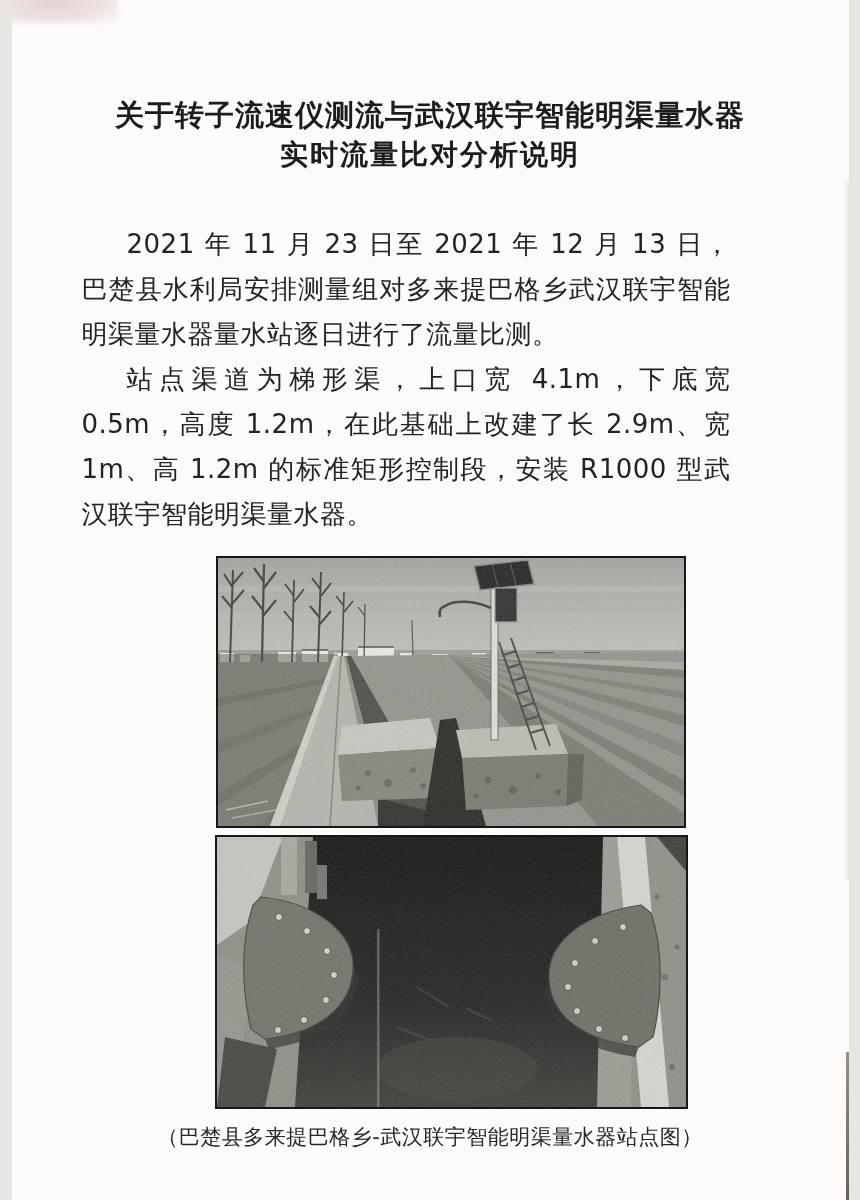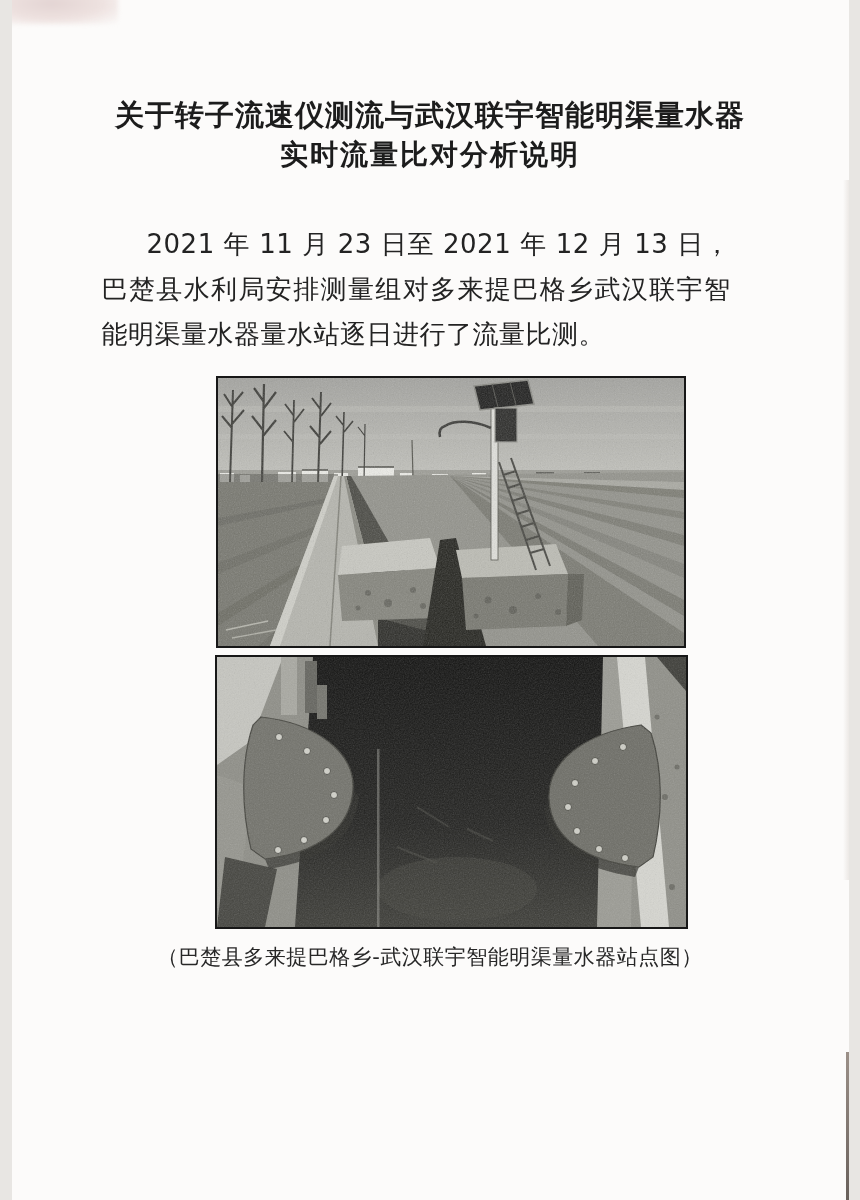--- a/index.html
+++ b/index.html
@@ -36,21 +36,21 @@
   .rm5{left:849px;top:420px;width:4px;height:5px;border-radius:50%;opacity:.55;background:#a53350;}
   .rm6{left:847px;top:429px;width:3px;height:4px;border-radius:50%;opacity:.45;background:#c05570;}
   .rm7{left:843px;top:455px;width:3px;height:3px;border-radius:50%;opacity:.35;background:#8d8d8d;}
 
   
   .title{margin:95px 60px 0 60px;text-align:center;font-weight:bold;color:#1c1c1c;}
   .title .t1{display:block;font-size:29px;letter-spacing:1px;line-height:40px;}
   .title .t2{display:block;font-size:28px;letter-spacing:2px;line-height:40px;}
 
   
-  .body-text{margin:47px 118px 0 90px;font-size:26px;line-height:45px;text-align:justify;letter-spacing:.5px;}
+  .body-text{margin:47px 118px 0 70px;font-size:26px;line-height:45px;text-align:justify;letter-spacing:.5px;}
   .body-text p{margin:0;text-indent:45px;}
 
   
   figure{margin:7px 0 0 0;padding:12px;}
   .photo{border:2px solid #171717;background:#7d7d77;line-height:0;}
   .photo1{margin-left:192px;width:466px;height:268px;}
   .photo2{margin-left:191px;margin-top:7px;width:469px;height:270px;}
   figcaption{
     margin-top:14px;text-align:center;font-size:21px;letter-spacing:.5px;color:#272727;
   }
@@ -73,20 +73,21 @@
     <span class="rm7"></span>
   </div>
 
   <h1 class="title">
     <span class="t1">关于转子流速仪测流与武汉联宇智能明渠量水器</span>
     <span class="t2">实时流量比对分析说明</span>
   </h1>
 
   <div class="body-text">
     <p>2021 年 11 月 23 日至 2021 年 12 月 13 日，巴楚县水利局安排测量组对多来提巴格乡武汉联宇智能明渠量水器量水站逐日进行了流量比测。</p>
+    <p>站点渠道为梯形渠，上口宽 4.1m，下底宽 0.5m，高度 1.2m，在此基础上改建了长 2.9m、宽 1m、高 1.2m 的标准矩形控制段，安装 R1000 型武汉联宇智能明渠量水器。</p>
   </div>
 
   <figure>
 
     <div class="photo photo1" aria-label="量水站全景照片：渠道、混凝土控制段与太阳能立杆设备">
       <svg width="466" height="268" viewBox="0 0 466 268">
         <defs>
           <linearGradient id="sky1" x1="0" y1="0" x2="0" y2="1">
             <stop offset="0" stop-color="#a3a39f"></stop>
             <stop offset="1" stop-color="#c3c3bd"></stop>

